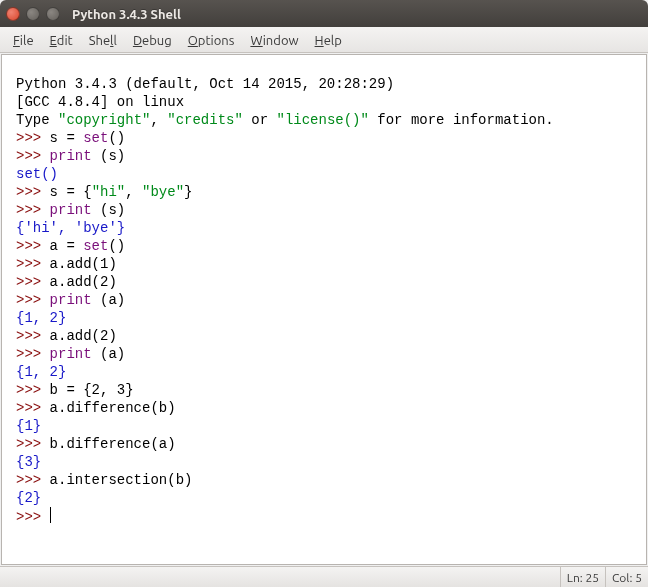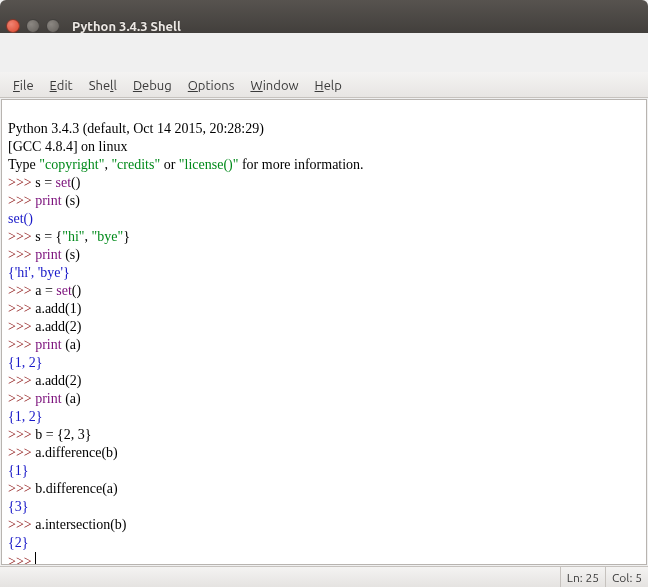--- a/index.html
+++ b/index.html
@@ -8,23 +8,23 @@
     background: #f0f0f0;
     width: 648px;
     height: 587px;
     overflow: hidden;
     display: flex;
     flex-direction: column;
   }
   
   .titlebar {
     background: linear-gradient(to bottom, #57534f, #423f3c);
-    height: 33px;
+    height: 27px;
     display: flex;
-    align-items: flex-end;
+    align-items: center;
     padding: 0 6px;
     gap: 6px;
     border-top-left-radius: 6px;
     border-top-right-radius: 6px;
   }
   .win-btn {
     width: 14px; height: 14px;
     border-radius: 50%;
     border: 1px solid rgba(0,0,0,0.4);
     display: inline-block;
@@ -43,41 +43,40 @@
   .menubar {
     background: linear-gradient(to bottom, #f4f3f2, #e7e5e3);
     border-bottom: 1px solid #c6c2be;
     height: 26px;
     display: flex;
     align-items: center;
     padding: 0 6px;
     gap: 2px;
     font-size: 13px;
     color: #3a3a3a;
-    margin-top: 39px;
   }
   .menuitem {
     padding: 2px 7px;
     cursor: default;
   }
   .menuitem .underline { text-decoration: underline; }
   
   .editor-wrap {
     flex: 1;
     background: #fff;
     border: 1px solid #b8b4b0;
     margin: 1px;
     position: relative;
     overflow: hidden;
   }
   .editor {
-    font-family: Liberation Serif, serif;
+    font-family: Liberation Mono, monospace;
     font-size: 14px;
     line-height: 18px;
-    padding: 2px 6px;
+    padding: 2px 14px;
     white-space: pre;
     color: #000;
   }
   .prompt { color: #8a0f0f; } 
   .builtin{ color: #7a0f7a; } 
   .str    { color: #008a1a; } 
   .out    { color: #1818c8; } 
   .cursor {
     display: inline-block;
     width: 1px;

